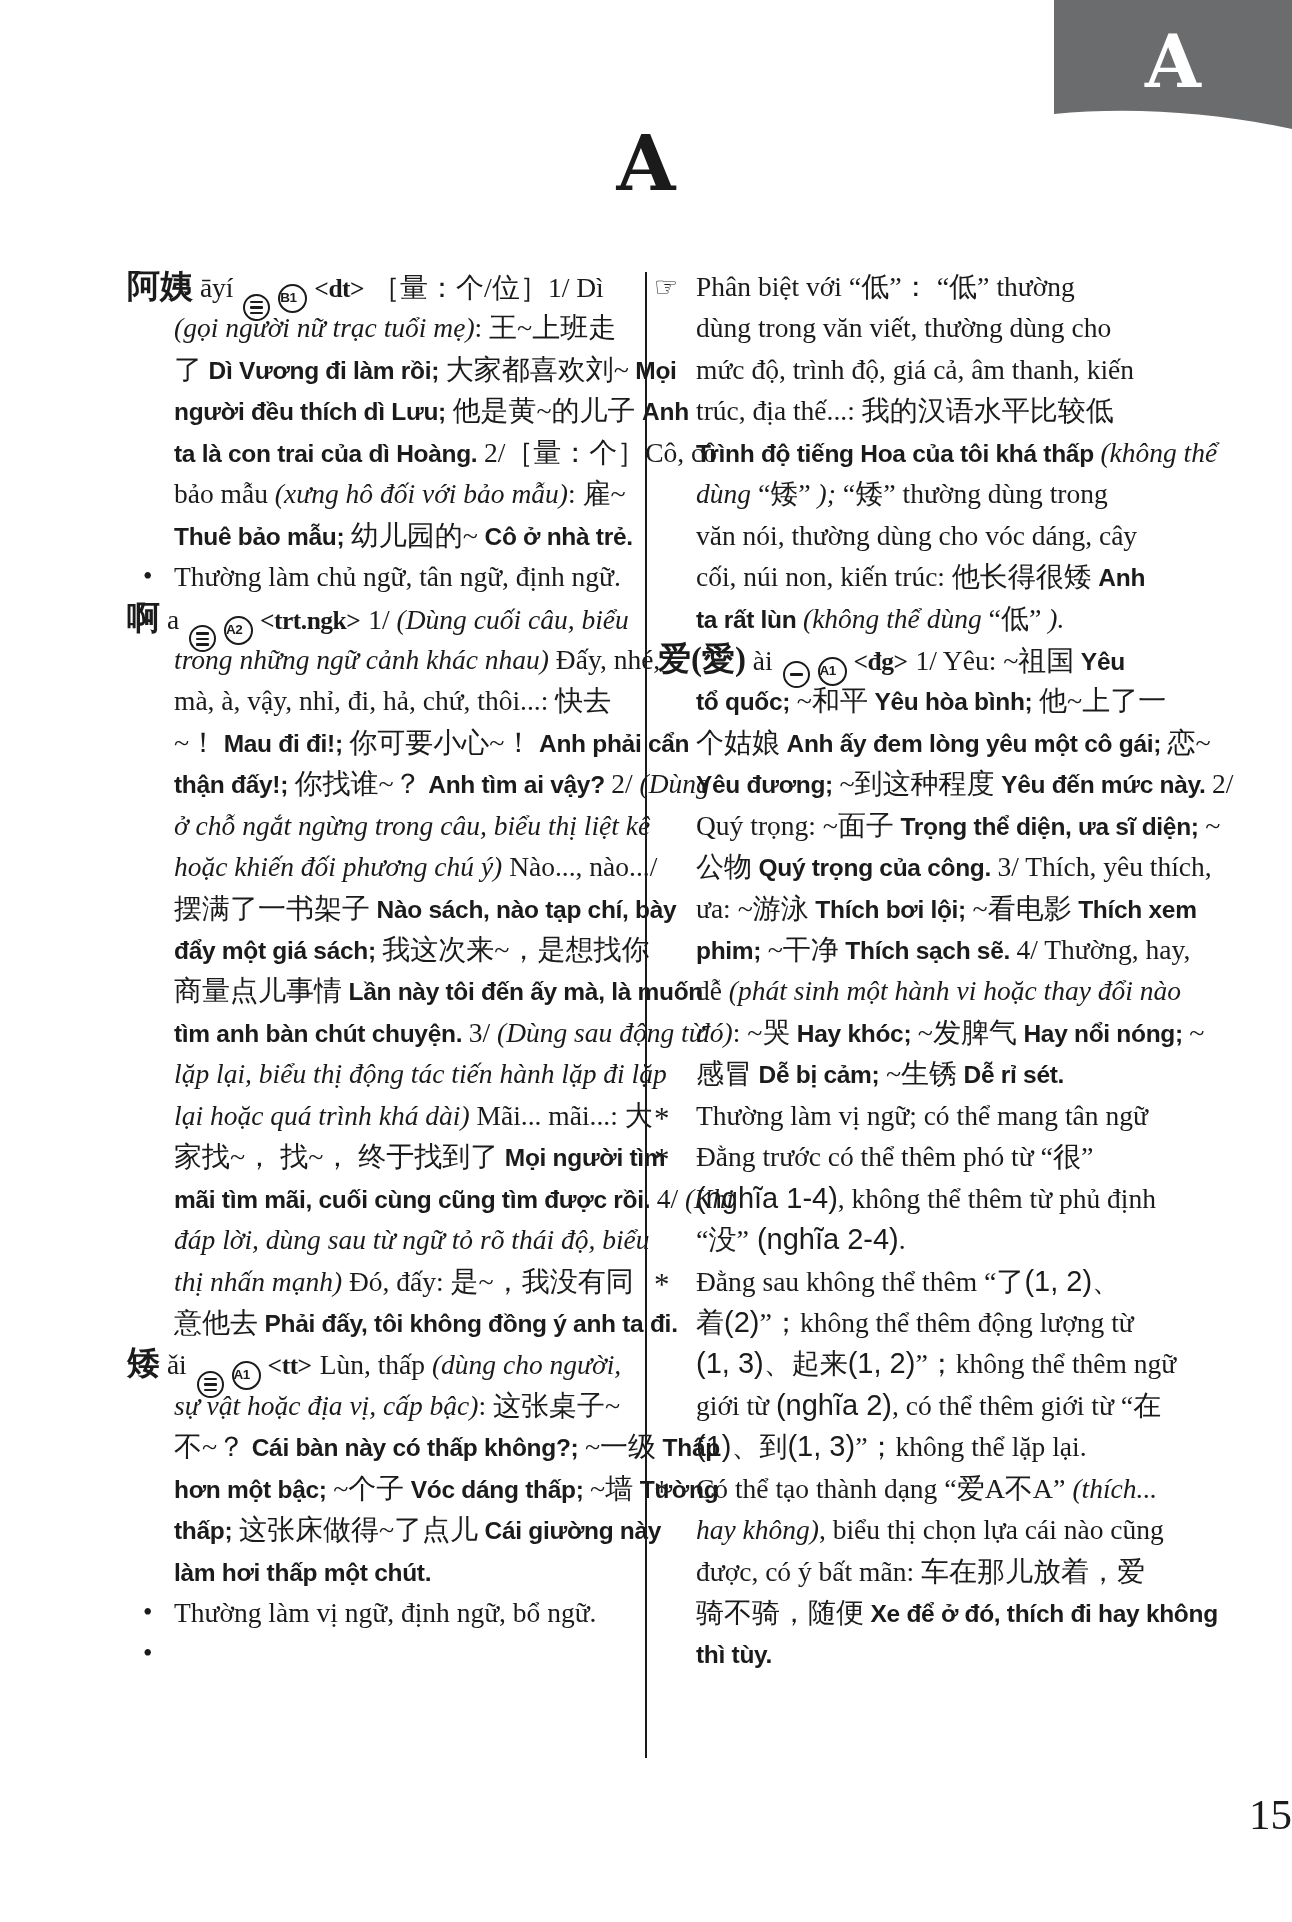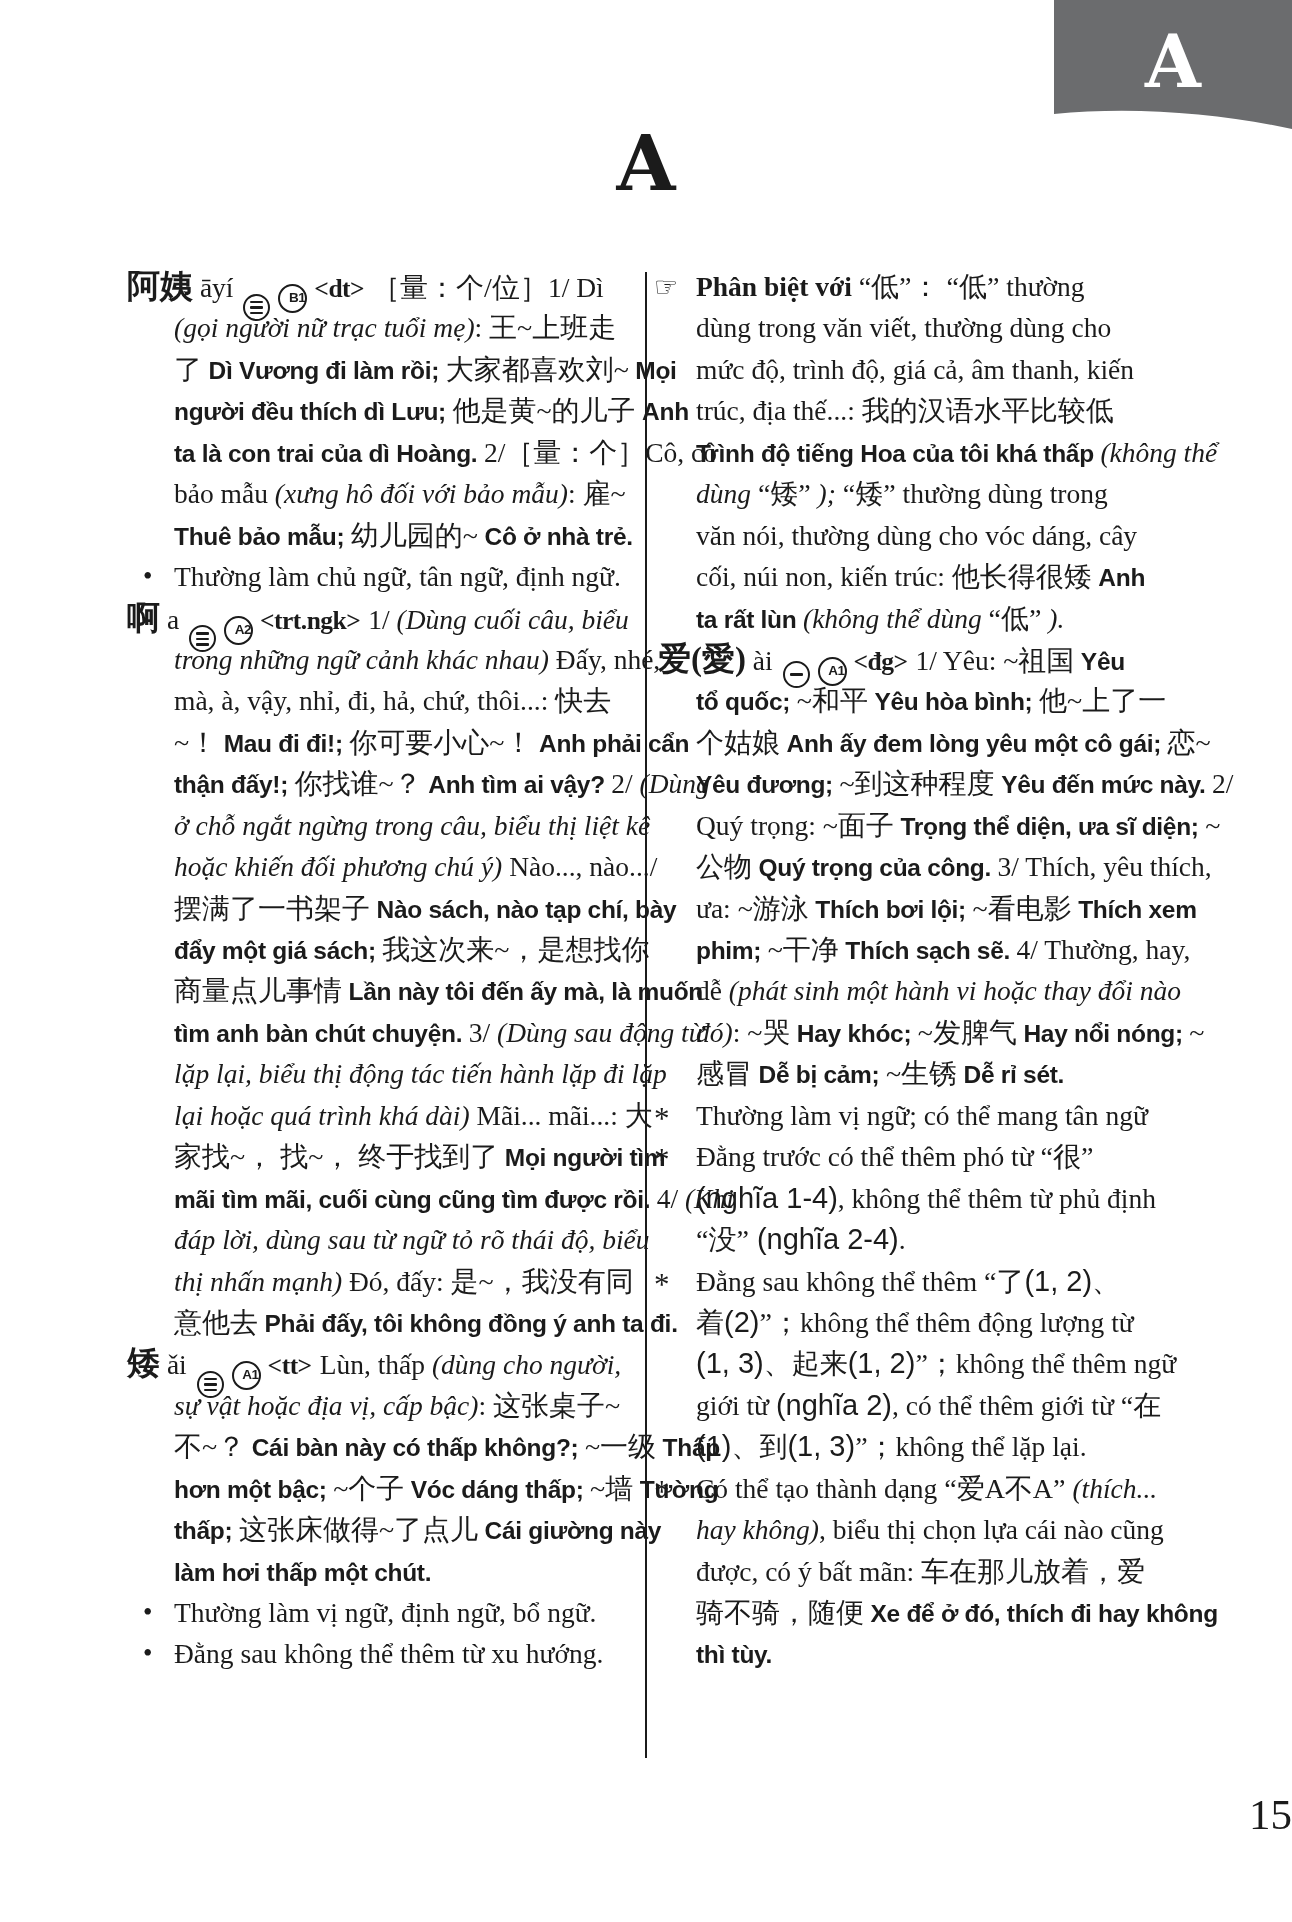--- a/index.html
+++ b/index.html
@@ -37,29 +37,29 @@
   .mk-bullet{font-size:27px;}
   .mk-star{font-size:31px;font-family:"Liberation Serif",serif;top:3px;}
   .mk-hand{font-size:27px;font-family:"DejaVu Sans",sans-serif;}
 
   
   .sg-hw{font-weight:bold;font-size:33px;}
   .sg-py{font-size:27.5px;}
   .sg-tag{font-family:Liberation Serif, serif;font-weight:bold;
           font-size:25.5px;letter-spacing:-0.5px;margin:0 8px 0 2px;}
   .sg-r{}
-  .sg-b{font-weight:bold;text-align:center;}
+  .sg-b{font-weight:normal;text-align:center;}
   .sg-i{font-style:italic;}
   .sg-cn{font-size:28px;}
   .sg-vs{font-family:"Liberation Sans","DejaVu Sans",sans-serif;font-weight:bold;
          font-size:24.5px;letter-spacing:-0.3px;}
   .sg-sm{font-family:"Liberation Sans","DejaVu Sans",sans-serif;font-size:29px;}
   .sg-grade{display:inline-block;width:25px;height:25px;border:2px solid #1b1b1b;border-radius:50%;
             font-family:"Liberation Sans",sans-serif;font-weight:bold;font-size:13.5px;line-height:24px;
-            text-align:right;letter-spacing:-0.5px;vertical-align:-5px;margin:0 5px;box-sizing:content-box;}
+            text-align:left;letter-spacing:-0.5px;vertical-align:-5px;margin:0 5px;box-sizing:content-box;}
   .sg-enc1,.sg-enc3{display:inline-flex;flex-direction:column;justify-content:center;align-items:center;
             gap:3px;width:27px;height:27px;border:2px solid #1b1b1b;border-radius:50%;
             vertical-align:-6px;margin:0 3px;box-sizing:border-box;}
   .sg-enc1 b,.sg-enc3 b{display:block;width:13px;height:2.5px;background:#1b1b1b;border-radius:1px;}
 
   .page-number{position:absolute;top:1790px;left:0;width:100%;text-align:right;font-size:43px;}
 </style>
 </head>
 <body>
 
@@ -115,21 +115,21 @@
           <b></b>
           <b></b>
           <b></b>
         </span><span class="sg-grade">A1</span><span class="sg-tag">&lt;tt&gt;</span><span class="sg-r">Lùn, thấp </span><span class="sg-i">(dùng cho người,</span></div>
       <div class="line cont"><span class="sg-i">sự vật hoặc địa vị, cấp bậc)</span><span class="sg-r">: </span><span class="sg-cn">这张桌子~</span></div>
       <div class="line cont"><span class="sg-cn">不~？</span><span class="sg-vs"> Cái bàn này có thấp không?; </span><span class="sg-cn">~一级</span><span class="sg-vs"> Thấp</span></div>
       <div class="line cont"><span class="sg-vs">hơn một bậc; </span><span class="sg-cn">~个子</span><span class="sg-vs"> Vóc dáng thấp; </span><span class="sg-cn">~墙</span><span class="sg-vs"> Tường</span></div>
       <div class="line cont"><span class="sg-vs">thấp; </span><span class="sg-cn">这张床做得~了点儿</span><span class="sg-vs"> Cái giường này</span></div>
       <div class="line cont"><span class="sg-vs">làm hơi thấp một chút.</span></div>
       <div class="line bullet"><span class="mk mk-bullet">•</span><span class="sg-r">Thường làm vị ngữ, định ngữ, bổ ngữ.</span></div>
-      <div class="line bullet"><span class="mk mk-bullet">•</span><span class="sg-r">Đằng sau không thể thêm từ xu hướng.</span></div>
+      <div class="line bullet"><span class="mk mk-bullet">•</span></div>
     </div>
   <div class="col col-right" id="col-right">
       <div class="line hand"><span class="mk mk-hand">☞</span><span class="sg-b">Phân biệt với </span><span class="sg-cn">“低”： “低”</span><span class="sg-r"> thường</span></div>
       <div class="line cont"><span class="sg-r">dùng trong văn viết, thường dùng cho</span></div>
       <div class="line cont"><span class="sg-r">mức độ, trình độ, giá cả, âm thanh, kiến</span></div>
       <div class="line cont"><span class="sg-r">trúc, địa thế...: </span><span class="sg-cn">我的汉语水平比较低</span></div>
       <div class="line cont"><span class="sg-vs">Trình độ tiếng Hoa của tôi khá thấp </span><span class="sg-i">(không thể</span></div>
       <div class="line cont"><span class="sg-i">dùng </span><span class="sg-cn">“矮”</span><span class="sg-i"> ); </span><span class="sg-cn">“矮”</span><span class="sg-r"> thường dùng trong</span></div>
       <div class="line cont"><span class="sg-r">văn nói, thường dùng cho vóc dáng, cây</span></div>
       <div class="line cont"><span class="sg-r">cối, núi non, kiến trúc: </span><span class="sg-cn">他长得很矮</span><span class="sg-vs"> Anh</span></div>

